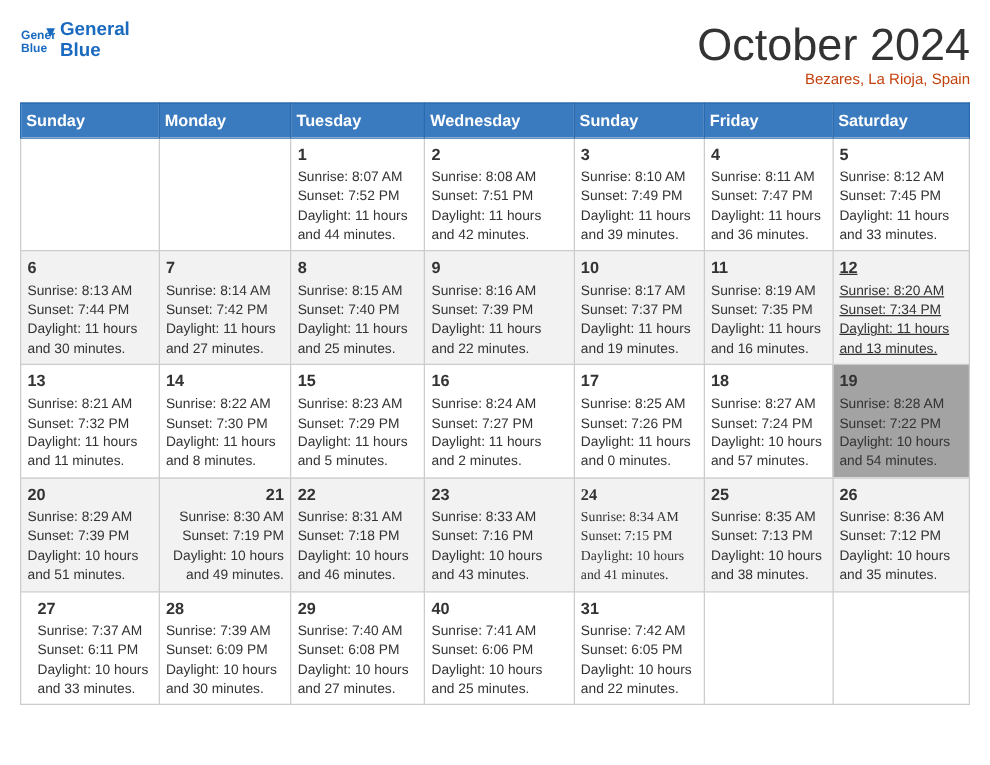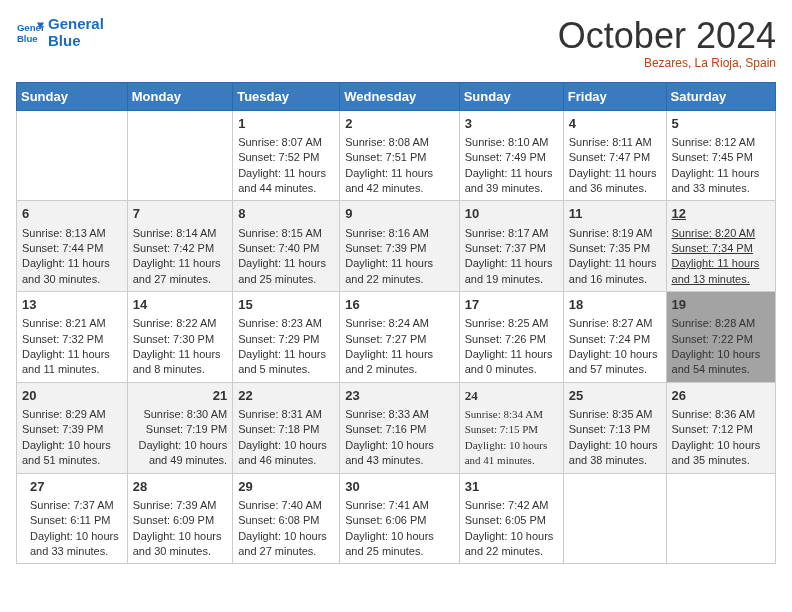--- a/index.html
+++ b/index.html
@@ -289,21 +289,21 @@
           <div>Sunset: 6:09 PM</div>
           <div>Daylight: 10 hours and 30 minutes.</div>
         </td>
         <td style="background-color: rgb(255, 255, 255);">
           <span class="day-num">29</span>
           <div>Sunrise: 7:40 AM</div>
           <div>Sunset: 6:08 PM</div>
           <div>Daylight: 10 hours and 27 minutes.</div>
         </td>
         <td style="background-color: rgb(255, 255, 255);">
-          <span class="day-num">30</span>
+          <span class="day-num">40</span>
           <div>Sunrise: 7:41 AM</div>
           <div>Sunset: 6:06 PM</div>
           <div>Daylight: 10 hours and 25 minutes.</div>
         </td>
         <td style="background-color: rgb(255, 255, 255); margin-top: 48px;">
           <span class="day-num">31</span>
           <div>Sunrise: 7:42 AM</div>
           <div>Sunset: 6:05 PM</div>
           <div>Daylight: 10 hours and 22 minutes.</div>
         </td>

